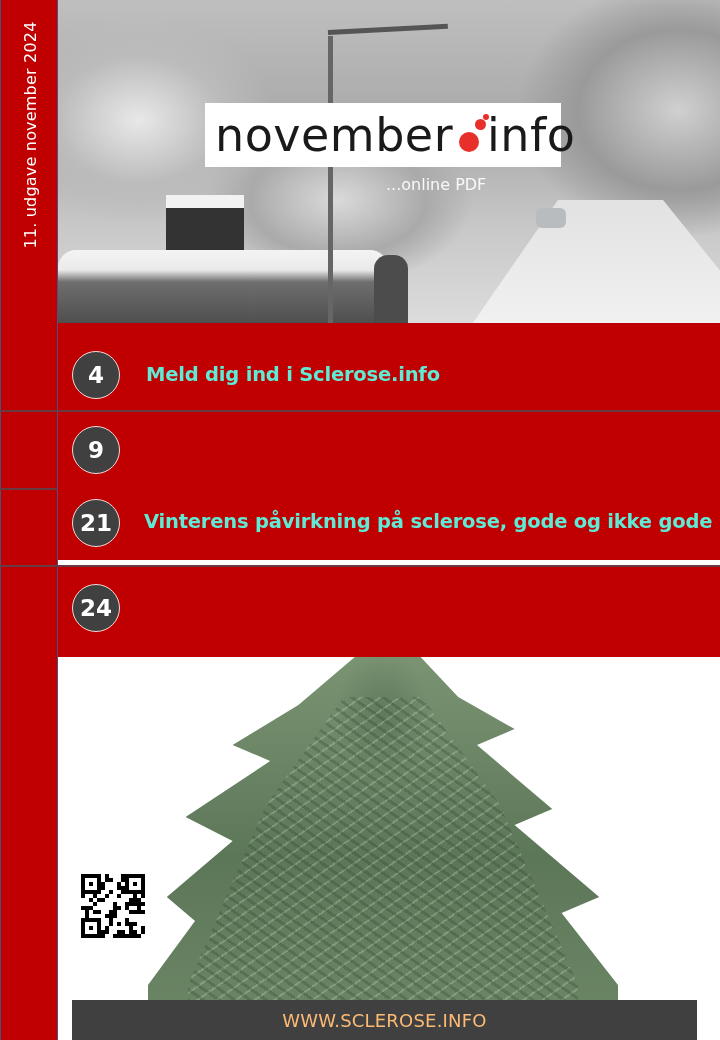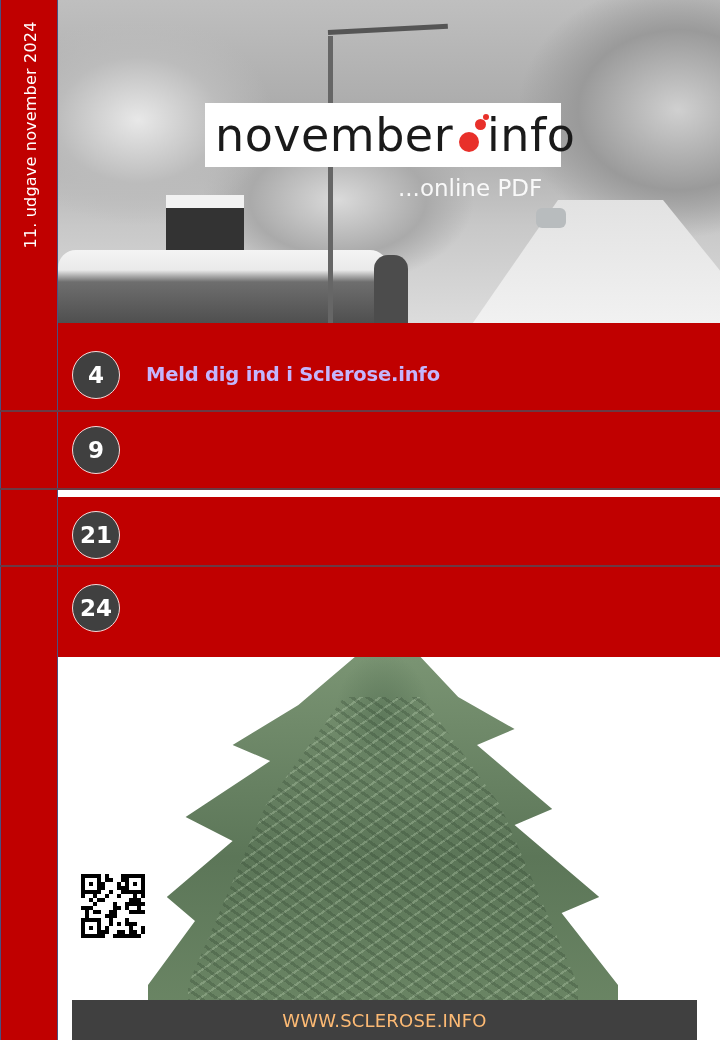--- a/index.html
+++ b/index.html
@@ -64,40 +64,40 @@
     .logo-text {
       font-family: "DejaVu Sans", sans-serif; font-size: 46px; color: #1a1a1a;
       letter-spacing: 0.5px; line-height: 1; display: flex; align-items: center;
     }
     .logo-dots { position: relative; display: inline-block; width: 34px; height: 46px; }
     .logo-dots span { position: absolute; background: #e8302a; border-radius: 50%; }
     .logo-dots .d1 { width: 20px; height: 20px; left: 6px; top: 20px; }
     .logo-dots .d2 { width: 11px; height: 11px; left: 22px; top: 7px; }
     .logo-dots .d3 { width: 6px; height: 6px; left: 30px; top: 2px; }
     .logo-tagline {
-      position: absolute; left: 398px; top: 175px; color: #ffffff;
-      font-family: "DejaVu Sans", sans-serif; font-size: 23px; opacity: 0.92;
+      position: absolute; left: 386px; top: 175px; color: #ffffff;
+      font-family: "DejaVu Sans", sans-serif; font-size: 16px; opacity: 0.92;
     }
 
     
     .toc { position: absolute; left: 0; top: 323px; width: 720px; }
     .toc-row {
       position: absolute; left: 58px; width: 662px; background: #c00000;
     }
     .toc-divider {
       position: absolute; left: 0; width: 720px; height: 2px; background: #6a3a44;
     }
     .toc-badge {
       position: absolute; left: 14px; width: 48px; height: 48px; border-radius: 50%;
       background: #404040; border: 1px solid #f4d8d8; color: #ffffff;
       display: flex; align-items: center; justify-content: center;
       font-family: "DejaVu Sans", sans-serif; font-weight: bold; font-size: 23px;
     }
     .toc-title {
-      position: absolute; left: 88px; color: #c4b5fd; font-weight: bold;
+      position: absolute; left: 88px; color: #5eead4; font-weight: bold;
       font-family: "DejaVu Sans", sans-serif; font-size: 19.5px; white-space: nowrap;
       letter-spacing: -0.2px;
     }
 
     
     .tree-area { position: absolute; left: 58px; top: 657px; width: 662px; height: 383px; background: #ffffff; overflow: hidden; }
     .tree {
       position: absolute; left: 90px; top: 0; width: 470px; height: 400px;
       background:
         radial-gradient(ellipse 60px 80px at 235px 60px, #5f7a5c 0%, transparent 80%),
@@ -162,22 +162,23 @@
     <div class="toc-badge" style="top:28px;">4</div>
     <div class="toc-title" style="top:40px;">Meld dig ind i Sclerose.info</div>
   </div>
   <div class="toc-divider" style="top:87px;"></div>
 
   <div class="toc-row" style="top:89px; height:76px;">
     <div class="toc-badge" style="top:14px;">9</div>
   </div>
   <div class="toc-divider" style="top:165px;"></div>
 
-  <div class="toc-row" style="top:174px; height:75px;">
+  <div class="toc-row" style="top:162px; height:75px;">
     <div class="toc-badge" style="top:14px;">21</div>
+    <div class="toc-title" style="top:25px; left:86px;">Vinterens påvirkning på sclerose, gode og ikke gode</div>
   </div>
   <div class="toc-divider" style="top:242px;"></div>
 
   <div class="toc-row" style="top:244px; height:104px;">
     <div class="toc-badge" style="top:17px;">24</div>
   </div>
 </div>
 
 <div class="tree-area">
   <div class="tree"></div>

